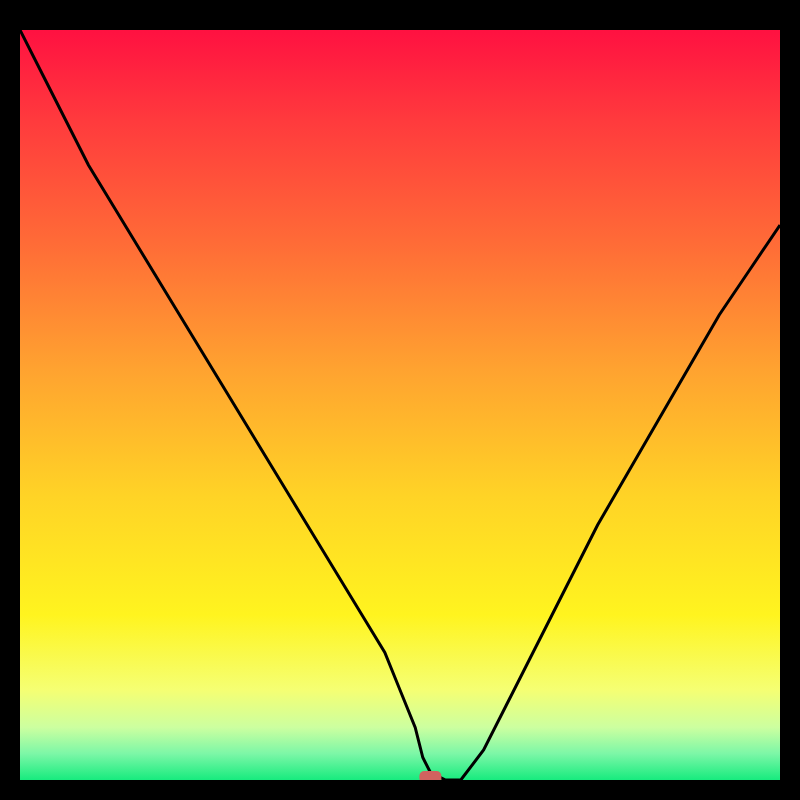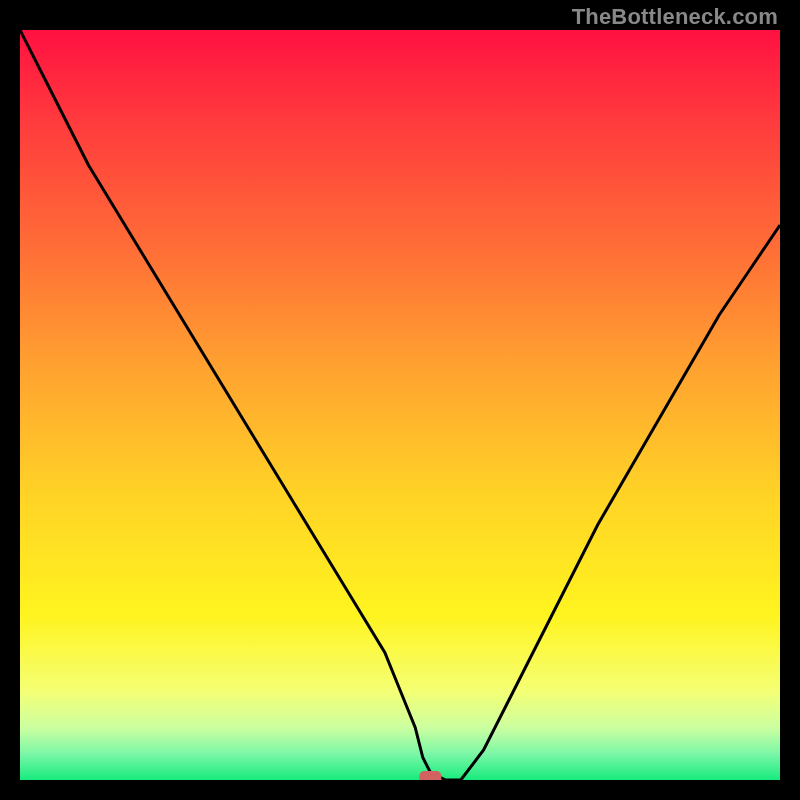--- a/index.html
+++ b/index.html
@@ -38,21 +38,20 @@
     width: 100%;
     height: 100%;
     display: block;
   }
 </style>
 </head>
 <body>
 
 <div class="outer">
 
-  <div class="watermark">TheBottleneck.com</div>
 
   <div class="plot">
     <svg viewBox="0 0 760 750" preserveAspectRatio="none">
       <defs>
         <linearGradient id="bg-grad" x1="0" y1="0" x2="0" y2="1">
             <stop offset="0%" stop-color="#ff1141"></stop>
             <stop offset="12%" stop-color="#ff3a3d"></stop>
             <stop offset="28.000000000000004%" stop-color="#ff6a37"></stop>
             <stop offset="45%" stop-color="#ffa230"></stop>
             <stop offset="62%" stop-color="#ffd326"></stop>

